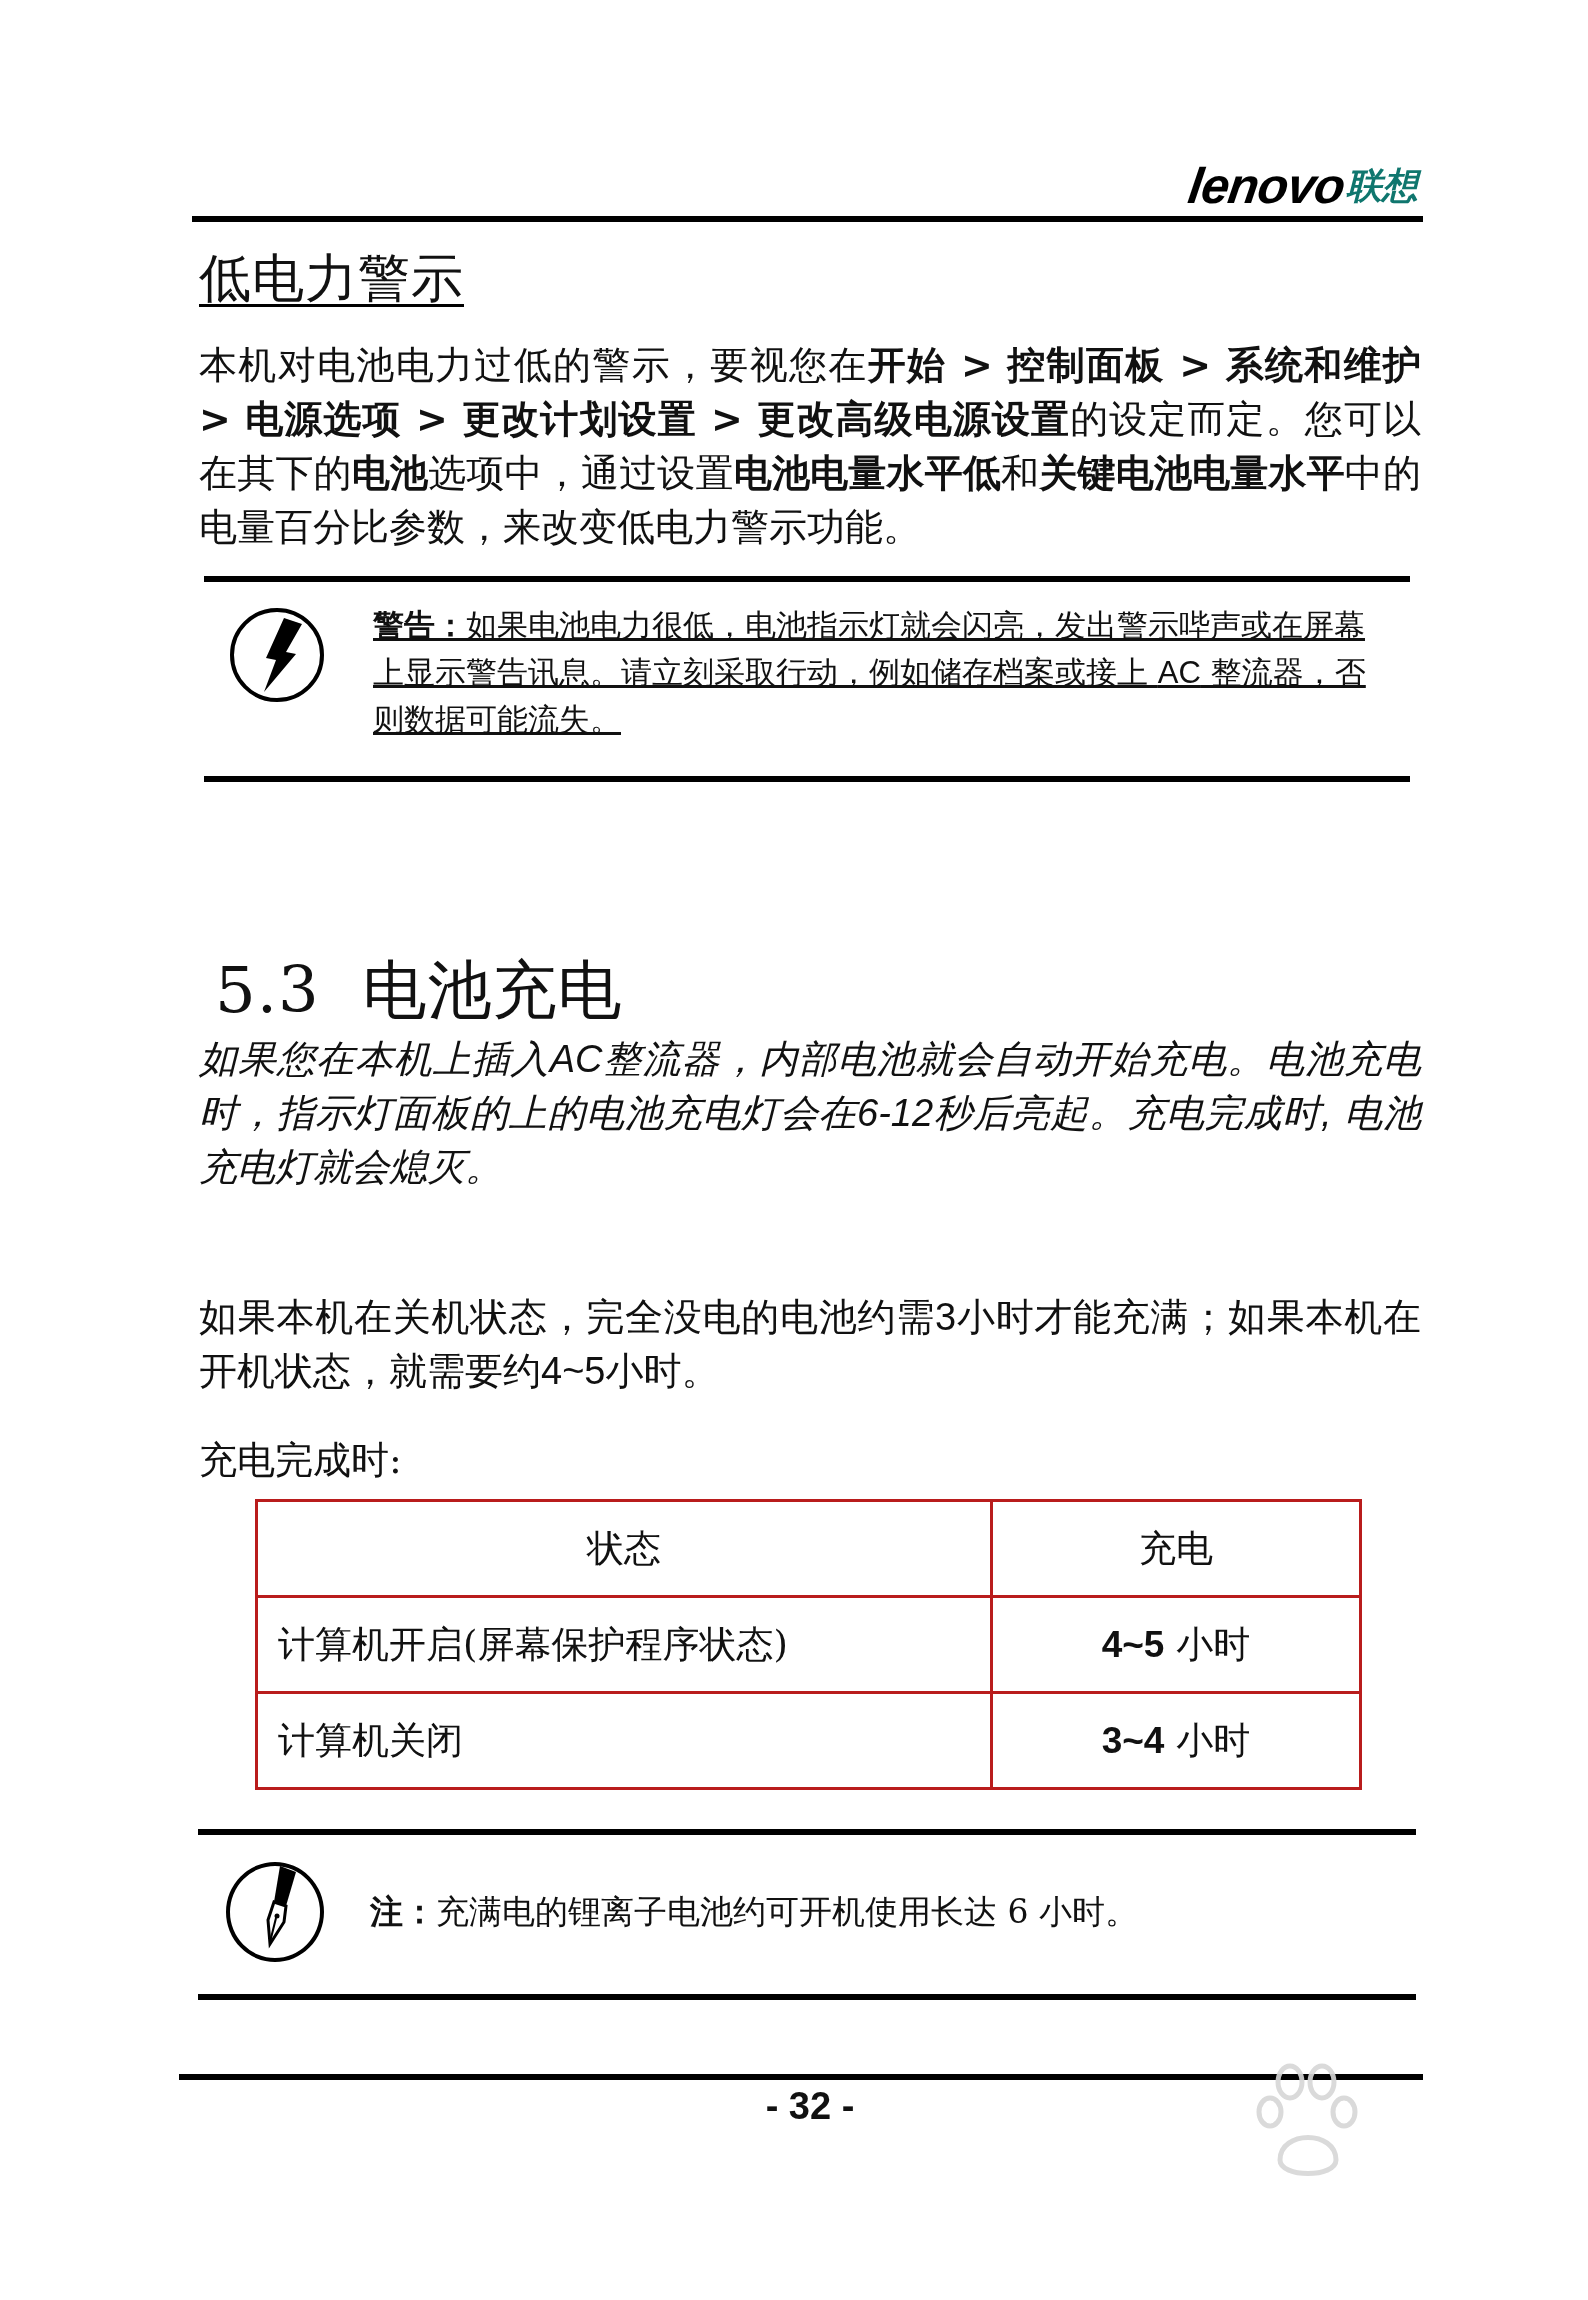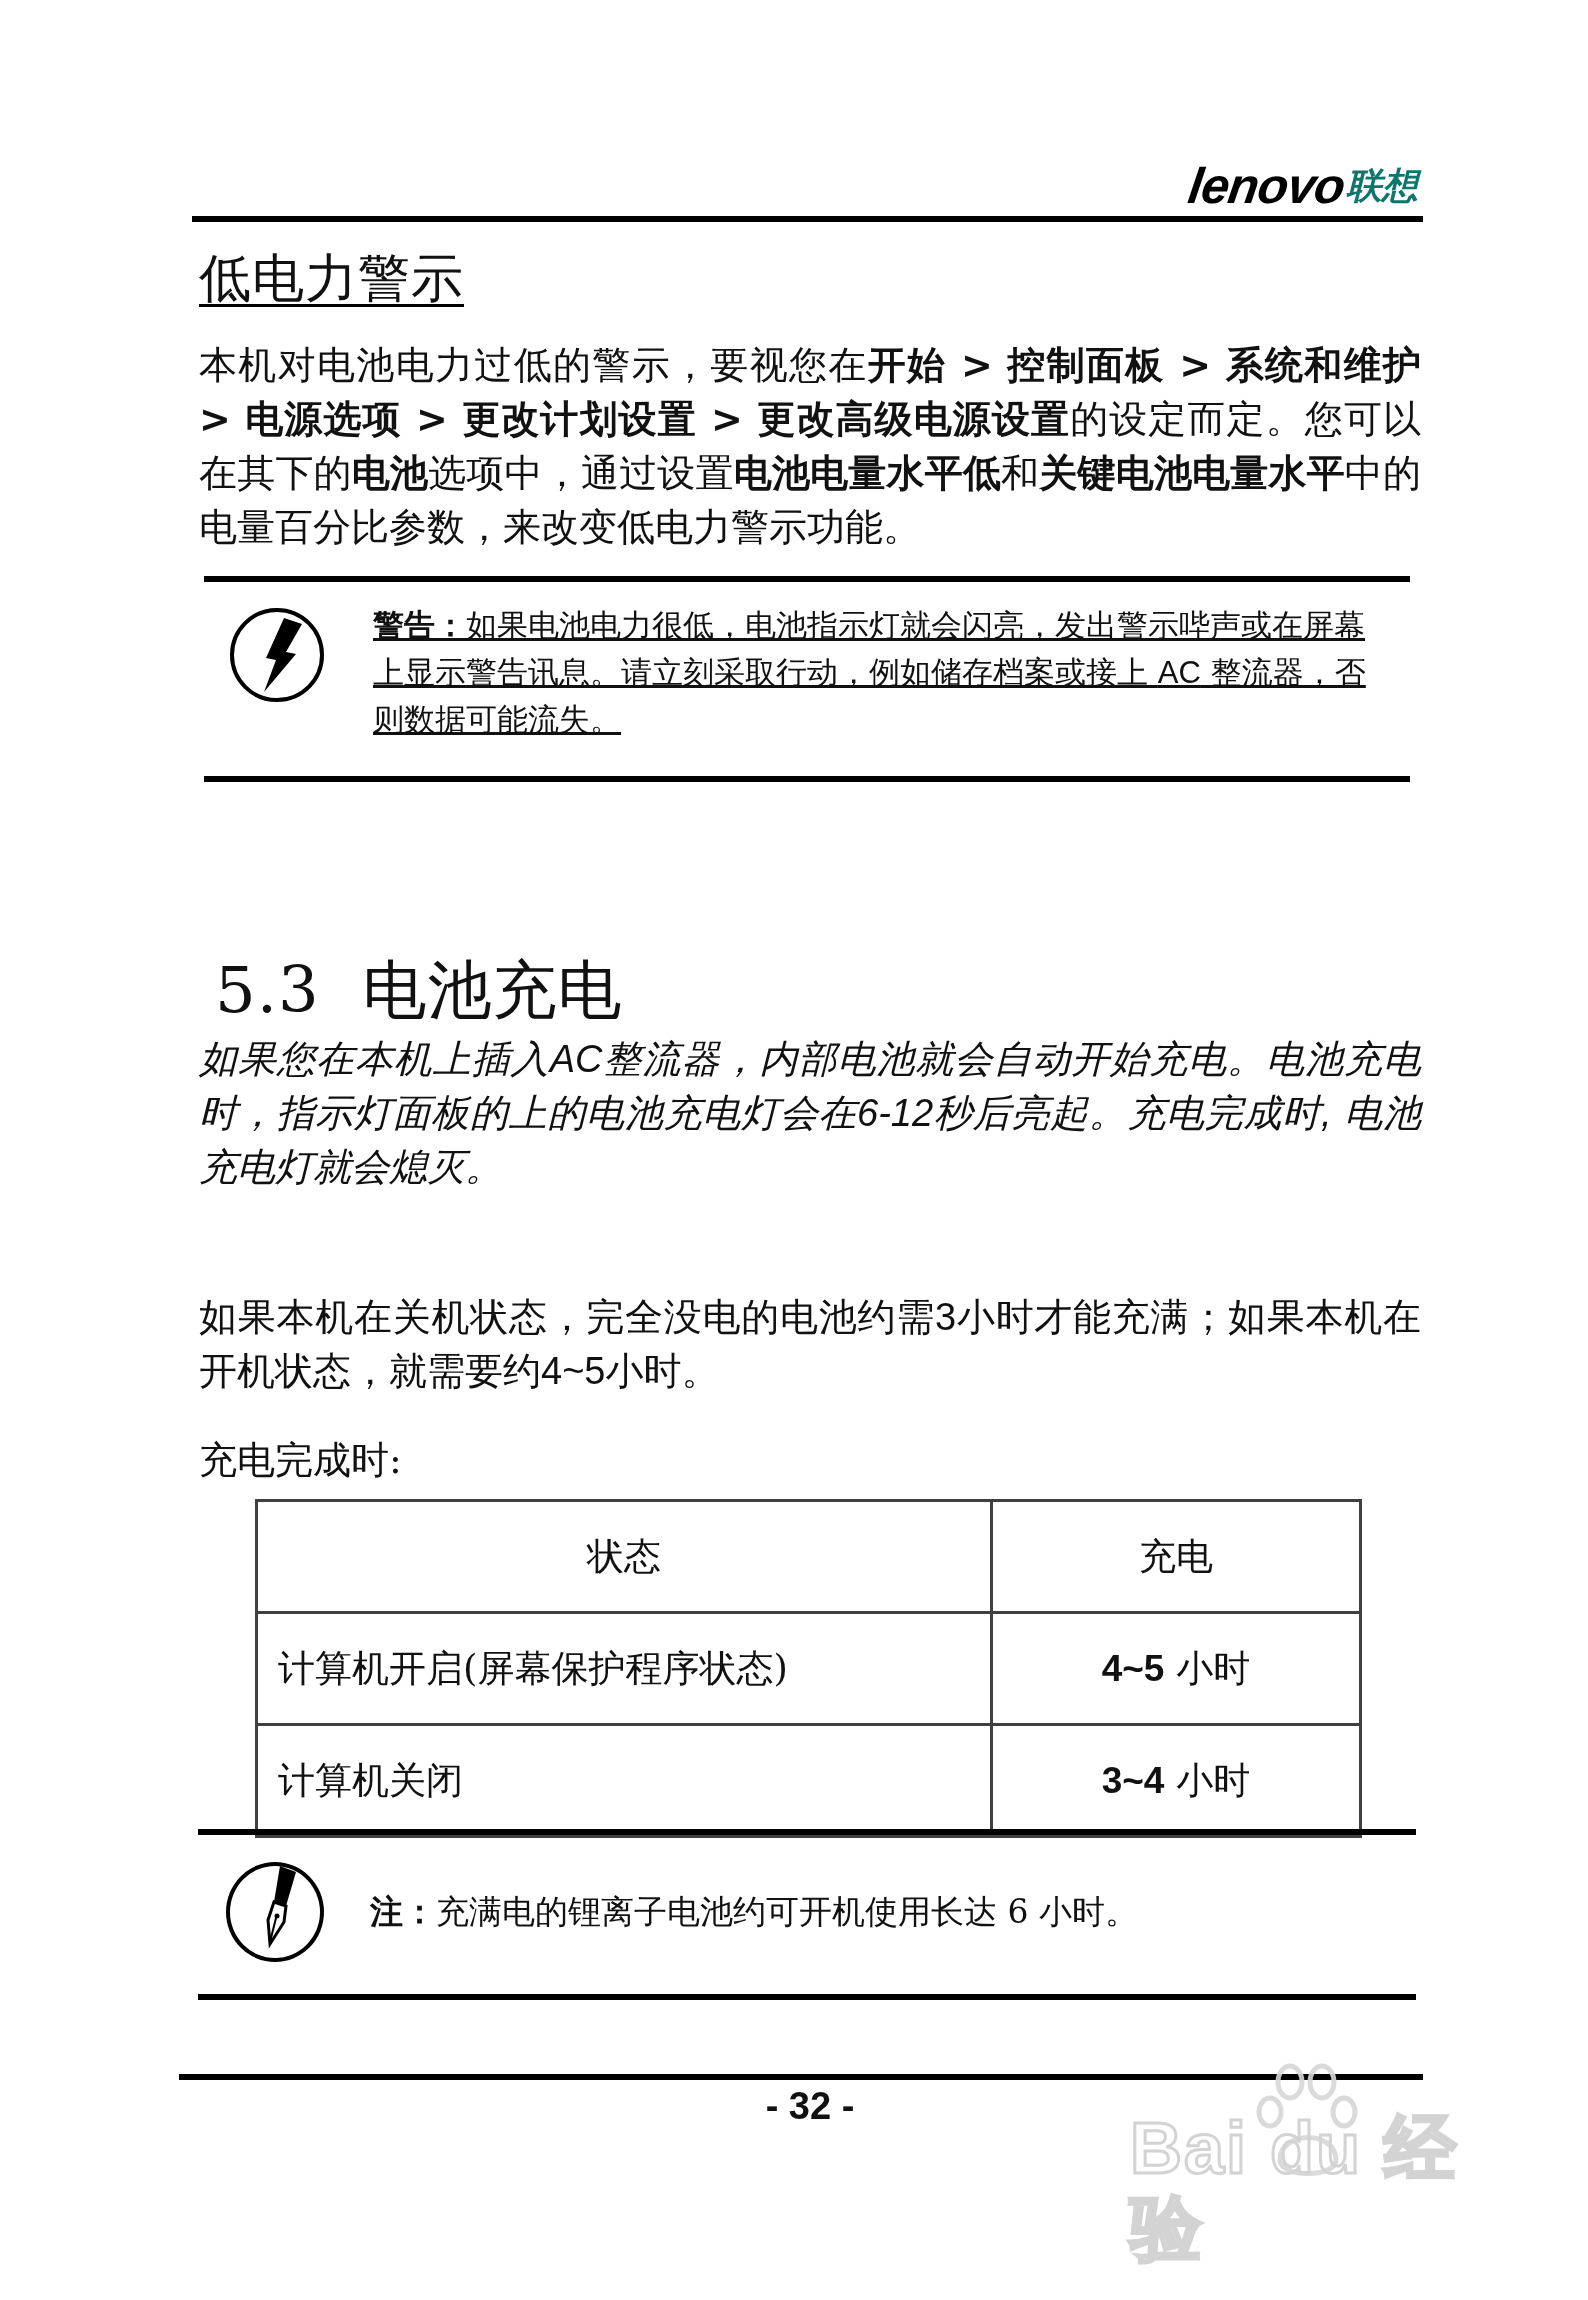--- a/index.html
+++ b/index.html
@@ -57,22 +57,22 @@
       position: absolute; left: 199px; top: 960px; font-size: 64px; line-height: 60px;
       letter-spacing: 1px;
       margin-left: 16px;
     }
 
     table.charge {
       position: absolute; left: 255px; top: 1499px; width: 1107px;
       border-collapse: collapse;
     }
     table.charge td, table.charge th {
-      border: 3px solid #404040; height: 77px; font-size: 37px; font-weight: normal;
-      padding: 16px 20px;
+      border: 3px solid #b91c1c; height: 77px; font-size: 37px; font-weight: normal;
+      padding: 8px 20px;
     }
     table.charge th { text-align: center; }
     table.charge td.c1 { text-align: left; }
     table.charge td.c2 { text-align: center; }
     table.charge col.c1w { width: 737px; }
     table.charge col.c2w { width: 370px; }
 
     .page-num {
       position: absolute; left: 700px; top: 2084px; width: 220px; text-align: center;
       font-family: "Liberation Sans", "DejaVu Sans", sans-serif; font-weight: bold;
@@ -173,14 +173,13 @@
 <div class="watermark">
   <svg width="120" height="120" viewBox="0 0 120 120" style="position:absolute; left:120px; top:0;">
     <g fill="none" stroke="#d6d6d6" stroke-width="5">
       <ellipse cx="40" cy="22" rx="12" ry="16"></ellipse>
       <ellipse cx="72" cy="22" rx="12" ry="16"></ellipse>
       <ellipse cx="20" cy="52" rx="11" ry="14"></ellipse>
       <ellipse cx="94" cy="52" rx="11" ry="14"></ellipse>
       <path d="M30,100 C30,70 86,70 86,100 C86,118 30,118 30,100 Z"></path>
     </g>
   </svg>
-  <div class="wm-brand">Bai du 经验</div>
 </div>
 
 </body></html>

